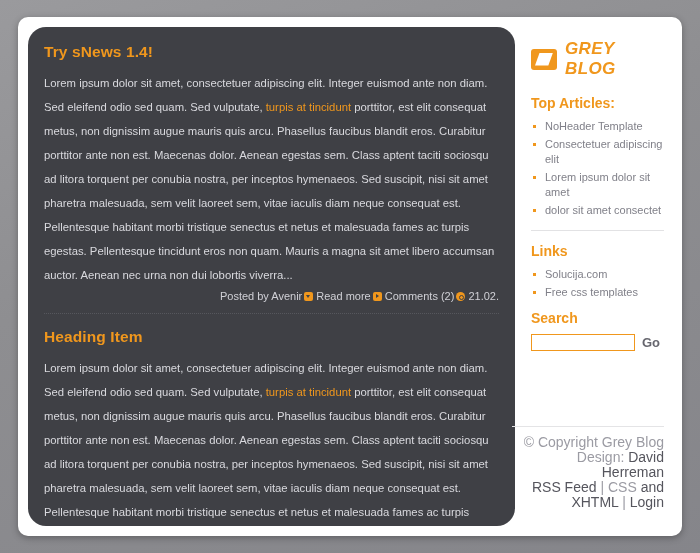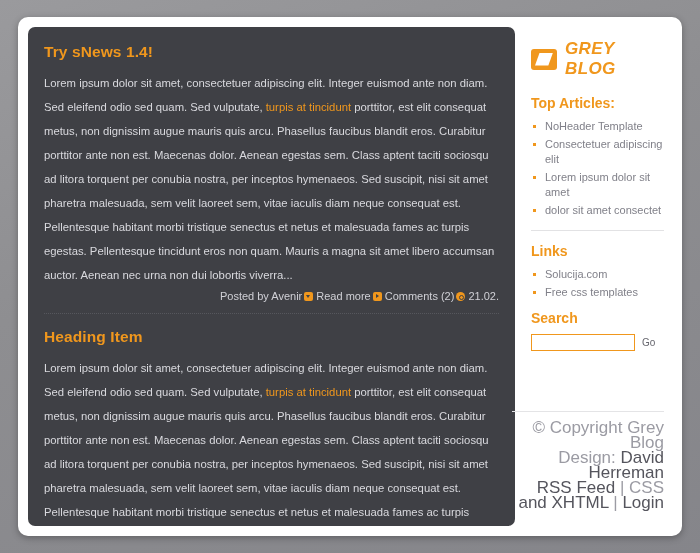--- a/index.html
+++ b/index.html
@@ -24,21 +24,21 @@
     box-shadow: 0 2px 7px rgba(0,0,0,0.30);
     display: flex;
     overflow: hidden;
   }
 
   
   #content-col {
     width: 487px;
     margin: 10px 0 10px 10px;
     background: #3f4045;
-    border-radius: 7px;
+    border-radius: 18px;
     padding: 14px 16px 20px 16px;
     position: relative;
     overflow: hidden;
   }
 
   .post { position: relative; }
 
   .post-title {
     color: #f0971d;
     font-size: 15.5px;
@@ -209,33 +209,34 @@
     border: 1px solid #f0971d;
     background: #fff;
     font-family: "Liberation Sans", sans-serif;
     font-size: 11px;
     color: #444;
     padding: 0 3px;
     outline: none;
   }
   #search-go {
     color: #66666e;
-    font-size: 10px;
+    font-size: 13px;
     cursor: pointer;
+    font-weight: bold;
   }
 
   
   #side-footer {
     position: absolute;
     right: 18px;
     bottom: 26px;
     width: 152px;
     text-align: right;
     color: #9b9ba3;
-    font-size: 17px;
+    font-size: 14px;
     line-height: 15px;
   }
   #side-footer .dark { color: #55555d; }
   #side-footer .footer-rule {
     border-top: 1px solid #e4e4e6;
     margin-bottom: 8px;
   }
 </style>
 </head>
 <body>

